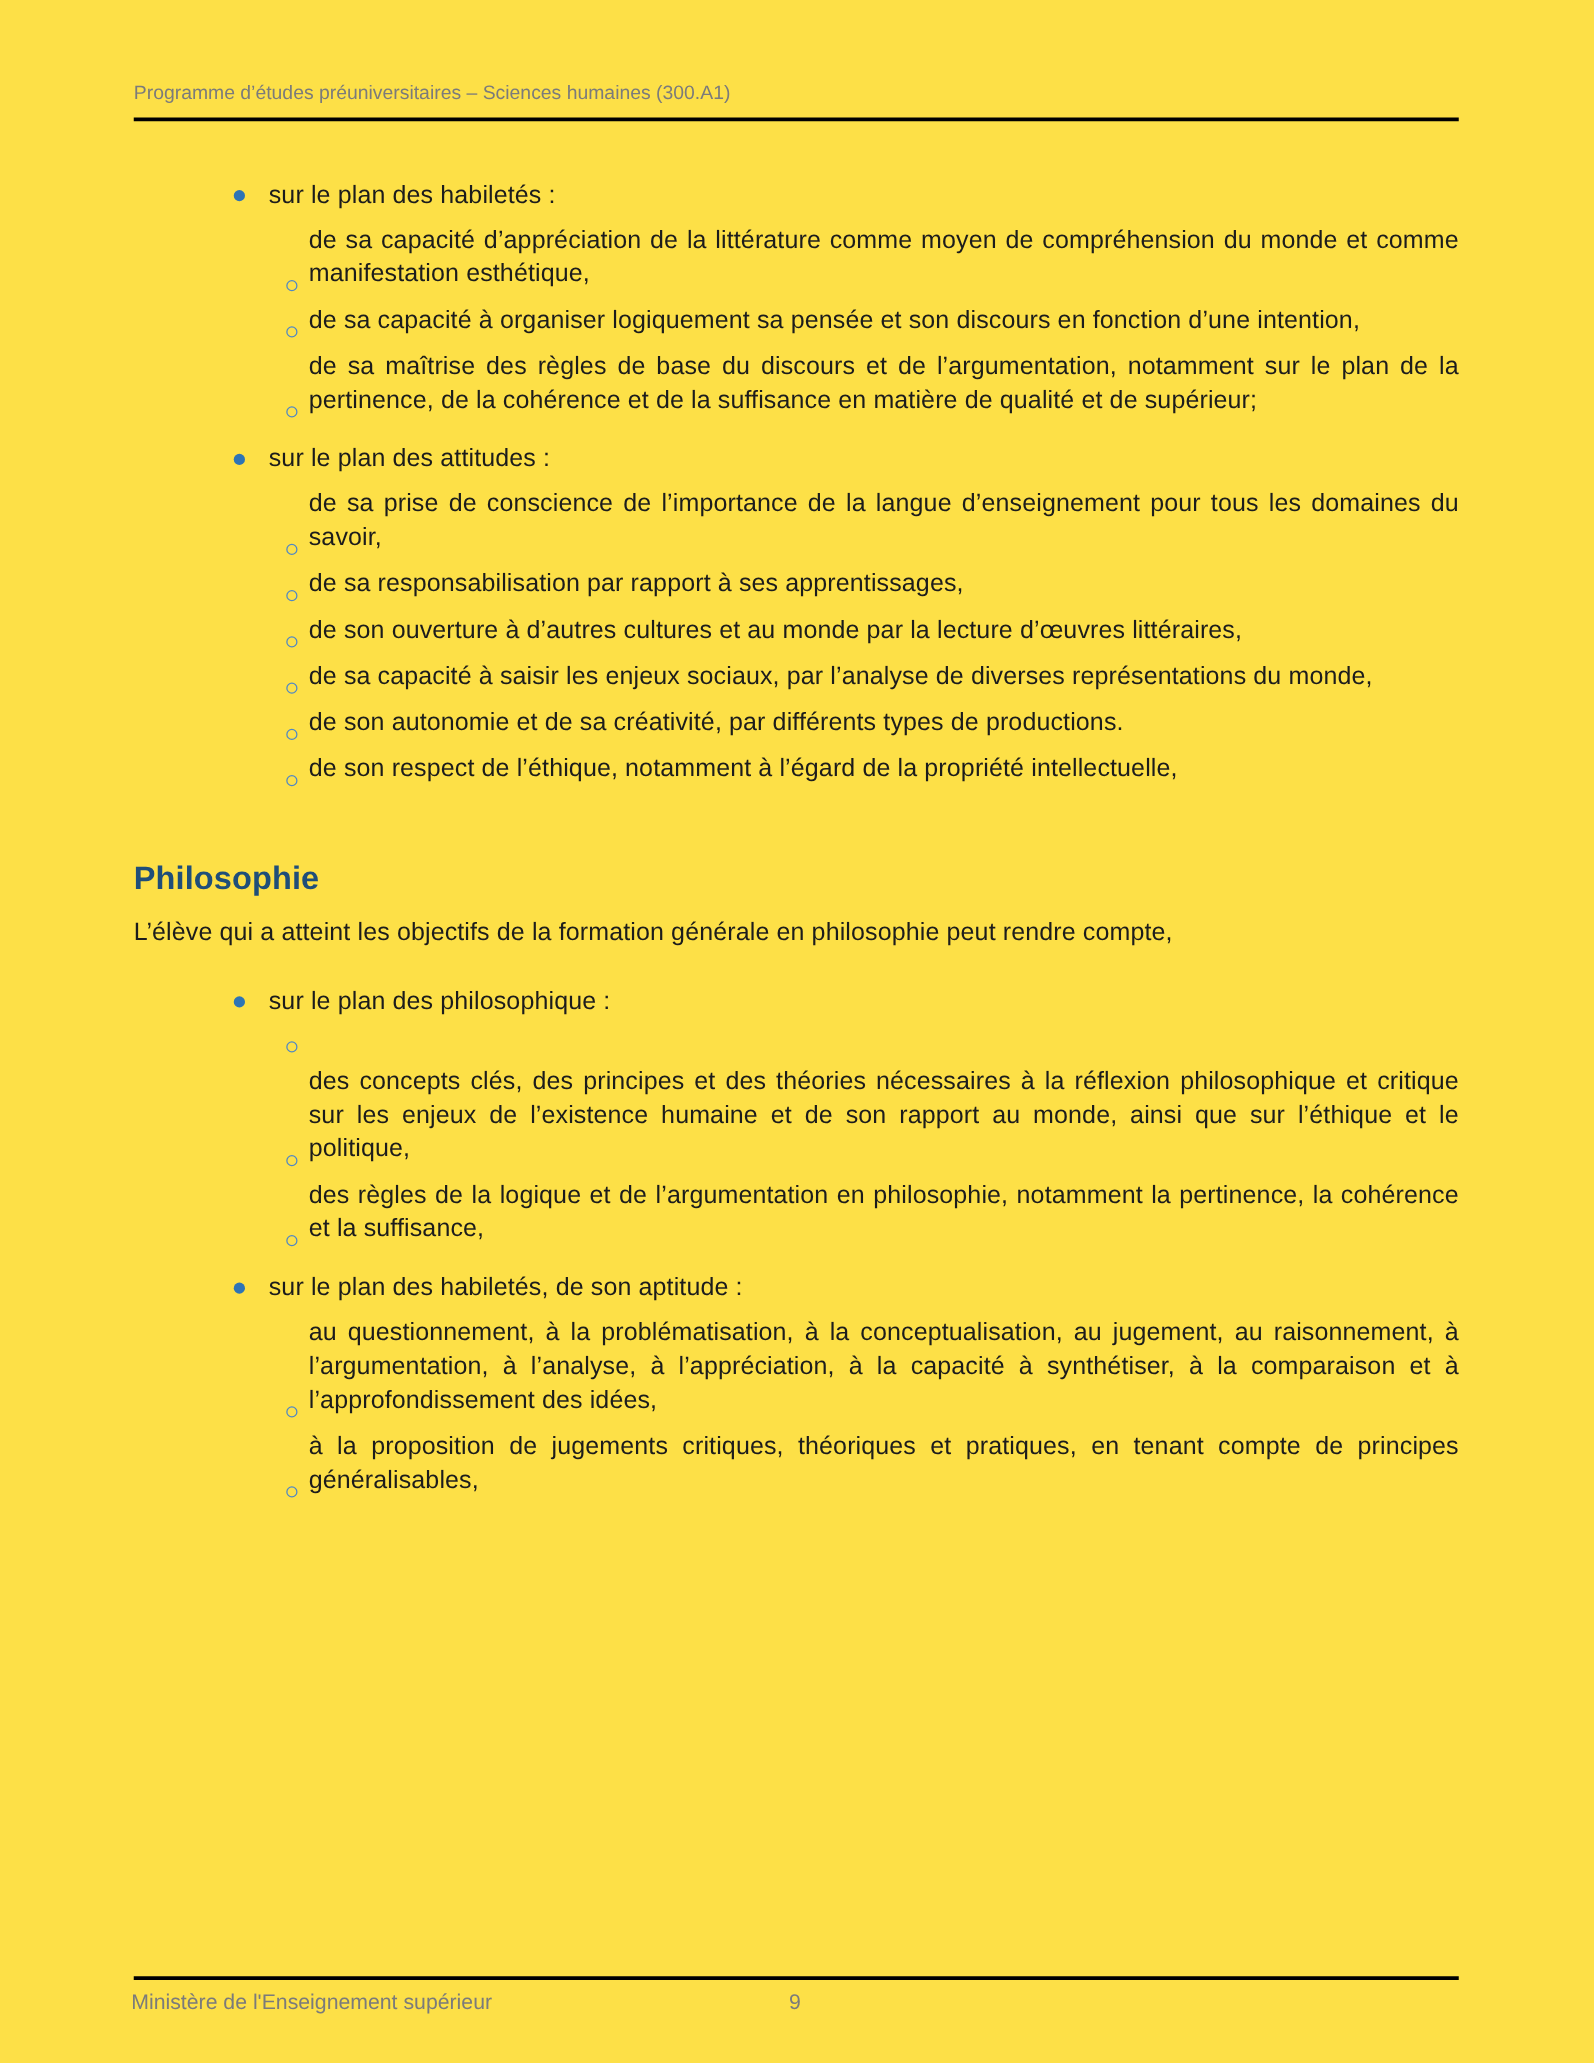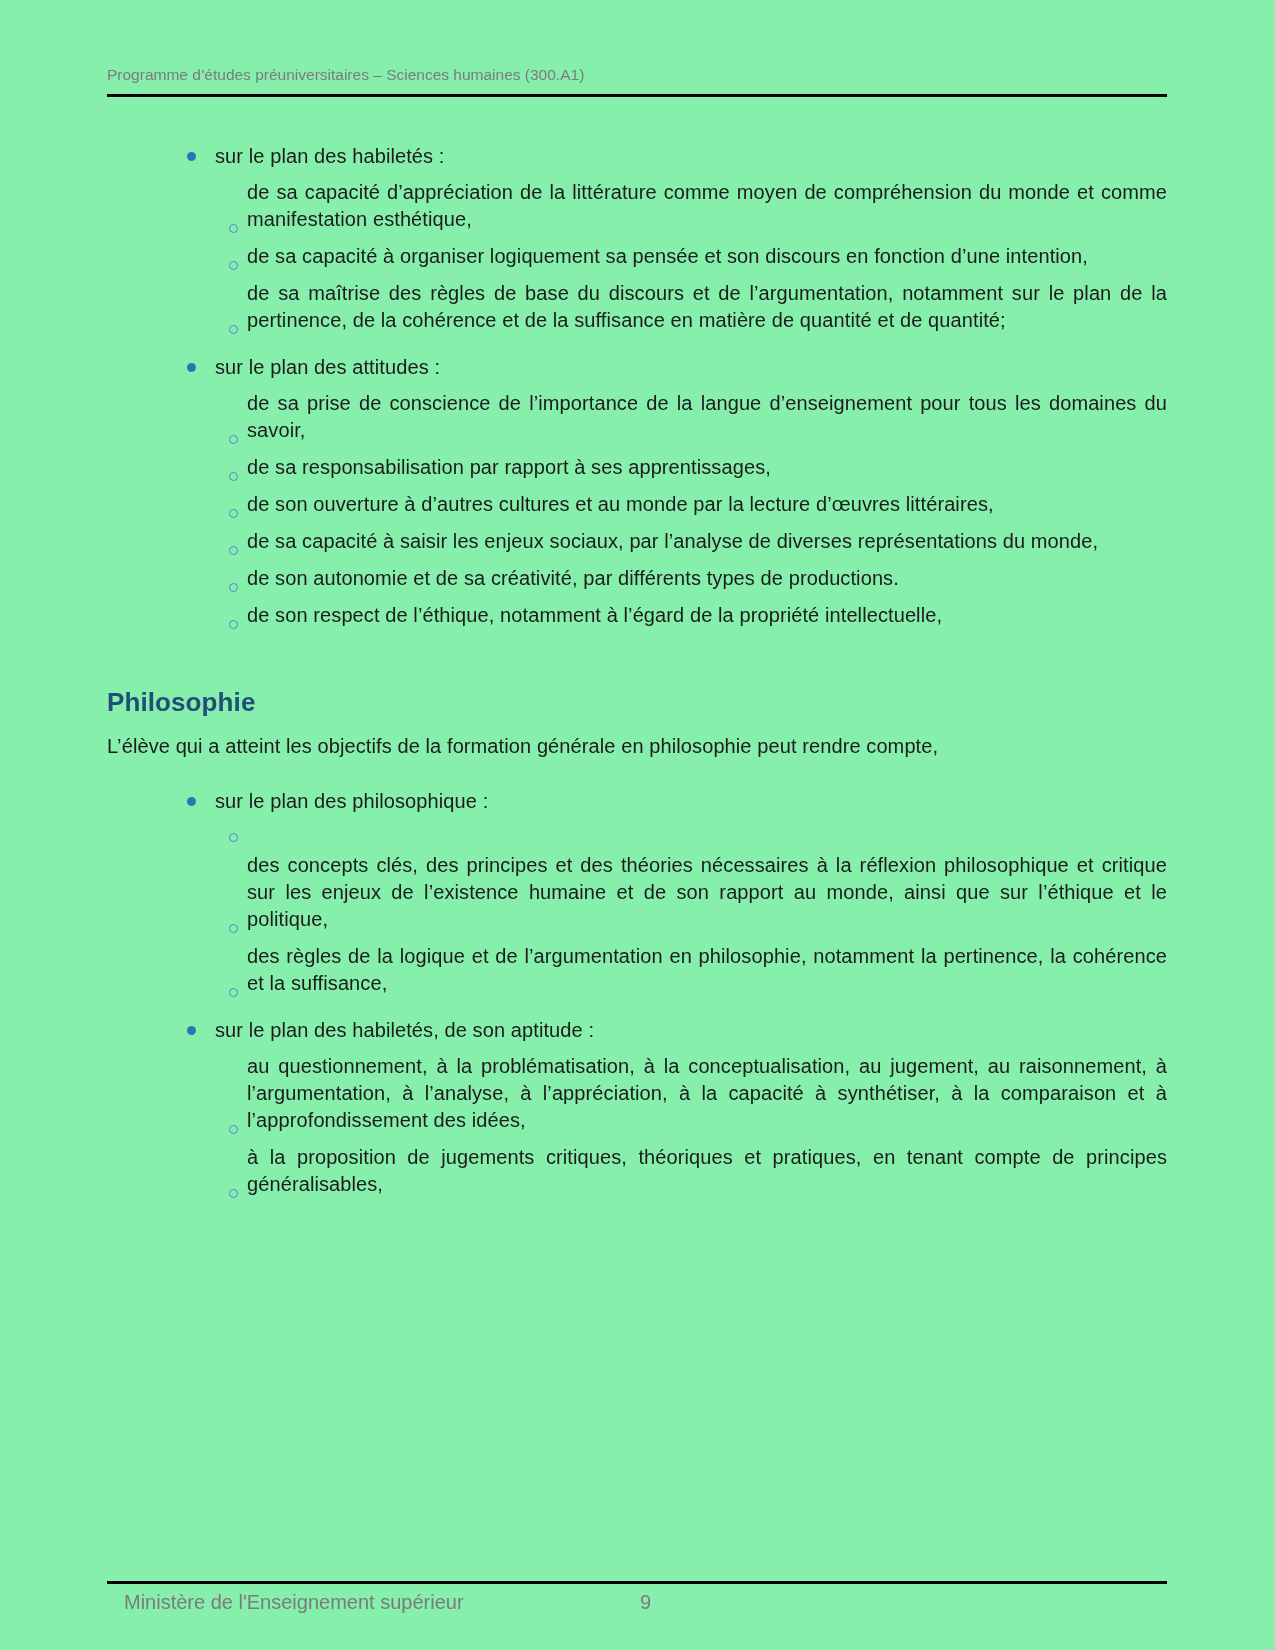--- a/index.html
+++ b/index.html
@@ -1,41 +1,41 @@
 <!DOCTYPE html>
 <html lang="fr"><head>
 <meta charset="utf-8">
 <style>
   html,body{margin:0;padding:0;background:#ffffff;}
   .page{
     position:relative;
     width:1275px;height:1650px;
-    background:#86efac;
+    background:#fde047;
     font-family:"Liberation Sans",sans-serif;
     color:#1c1c1c;
     overflow:hidden;
   }
   
   .header{
     position:absolute;left:107px;right:107px;top:64px;
     font-size:15.5px;line-height:22px;
     color:var(--muted,#7b7b7b);
   }
   .header-rule{
     position:absolute;left:107px;right:108px;top:94px;
     height:3px;background:#000;
   }
   
   .footer-rule{
     position:absolute;left:107px;right:108px;top:1581px;
     height:3px;background:#000;
   }
   .footer{
-    position:absolute;left:124px;right:108px;top:1591px;
-    font-size:20px;line-height:22px;
+    position:absolute;left:105px;right:108px;top:1591px;
+    font-size:17px;line-height:22px;
     color:var(--muted,#7b7b7b);
   }
   .footer .page-num{
     position:absolute;left:0;right:0;text-align:center;
   }
   
   .content{
     position:absolute;left:107px;right:108px;top:143px;
     font-size:20px;line-height:27px;letter-spacing:0.1px;
   }
@@ -91,21 +91,21 @@
         <div class="b-item">
           <span class="ring"></span>
           <div class="b-text">de sa capacité d’appréciation de la littérature comme moyen de compréhension du monde et comme manifestation esthétique,</div>
         </div>
         <div class="b-item">
           <span class="ring"></span>
           <div class="b-text">de sa capacité à organiser logiquement sa pensée et son discours en fonction d’une intention,</div>
         </div>
         <div class="b-item">
           <span class="ring"></span>
-          <div class="b-text">de sa maîtrise des règles de base du discours et de l’argumentation, notamment sur le plan de la pertinence, de la cohérence et de la suffisance en matière de quantité et de quantité;</div>
+          <div class="b-text">de sa maîtrise des règles de base du discours et de l’argumentation, notamment sur le plan de la pertinence, de la cohérence et de la suffisance en matière de qualité et de supérieur;</div>
         </div>
       </section>
       <section class="sec-bullets">
         <div class="b-label-row">
           <span class="dot"></span>
           <span class="b-label">sur le plan des attitudes :</span>
         </div>
         <div class="b-item">
           <span class="ring"></span>
           <div class="b-text">de sa prise de conscience de l’importance de la langue d’enseignement pour tous les domaines du savoir,</div>

